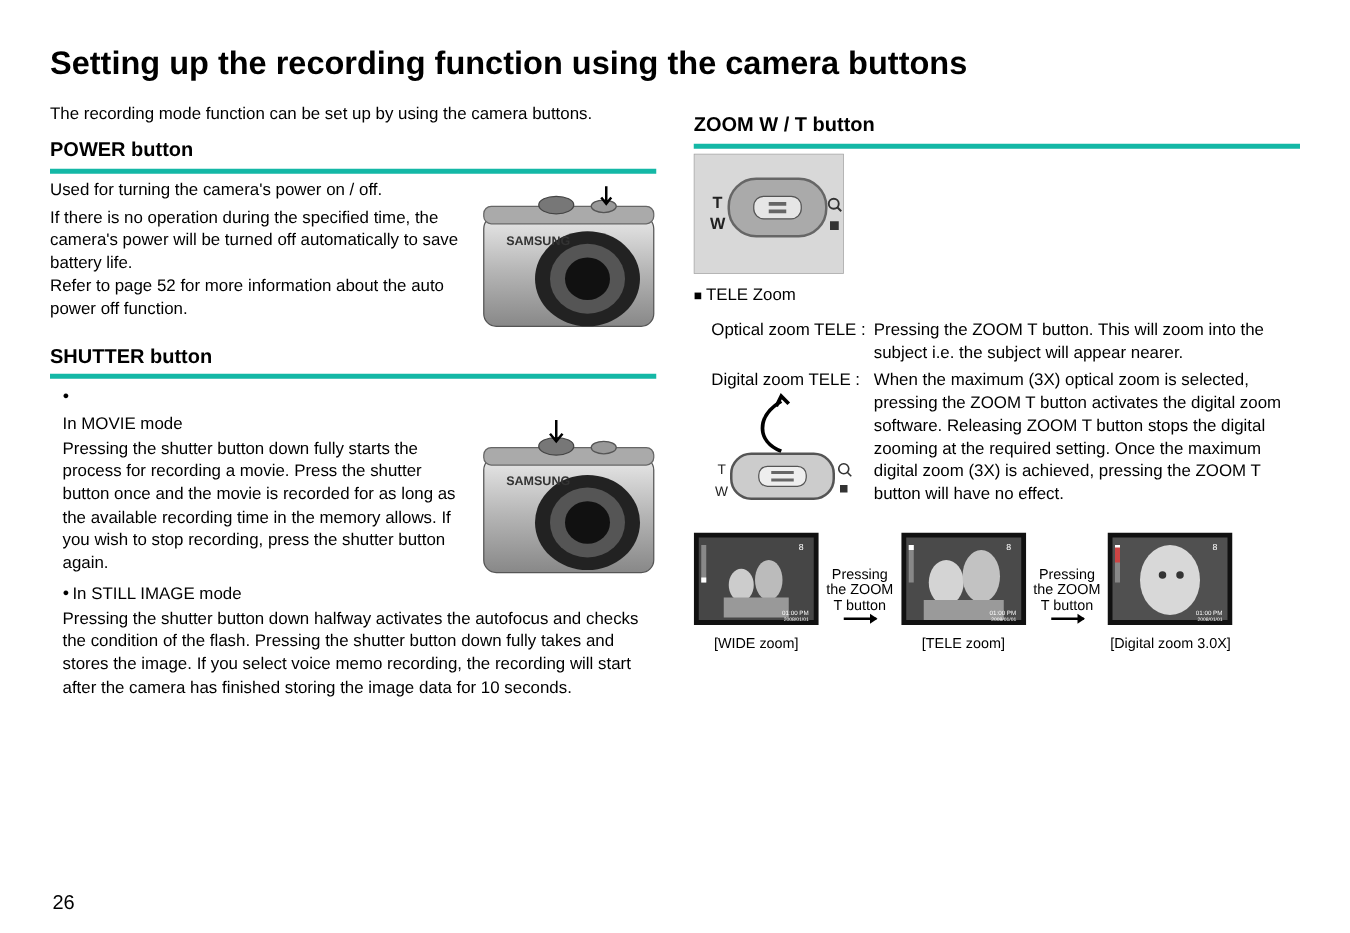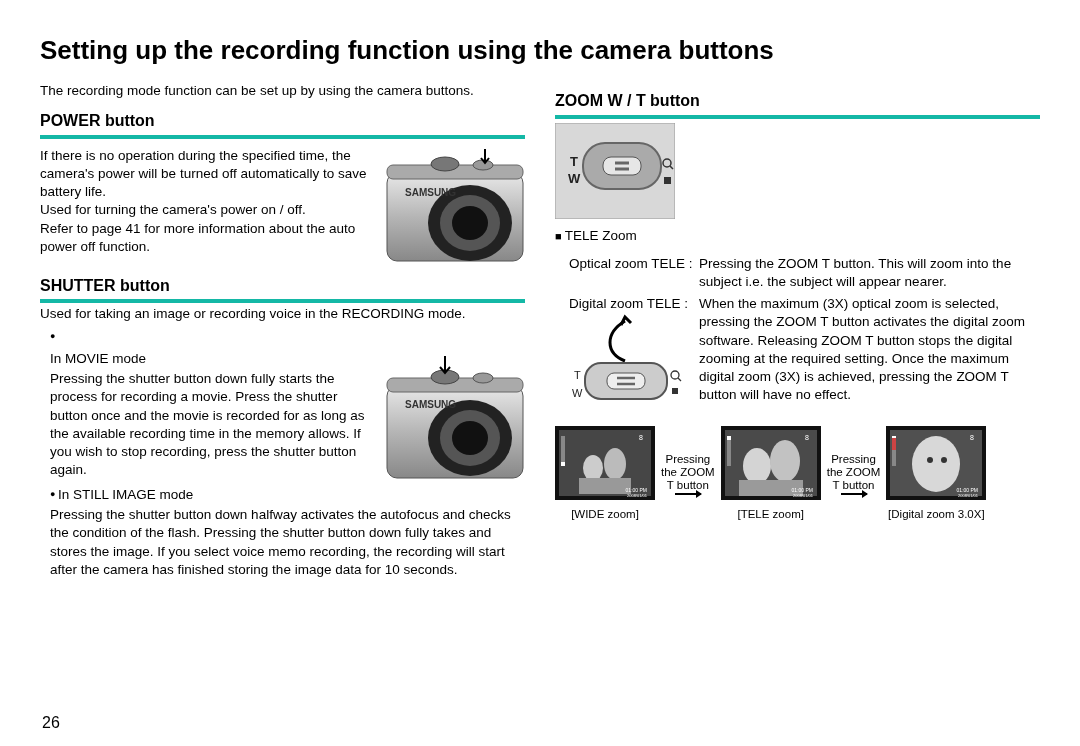--- a/index.html
+++ b/index.html
@@ -100,23 +100,23 @@
   <h1 class="page-title">Setting up the recording function using the camera buttons</h1>
 
   <div class="cols">
 
     <div class="col">
       <div class="intro">The recording mode function can be set up by using the camera buttons.</div>
 
       <div class="section-h">POWER button</div>
       <div class="row">
         <div class="txt">
+          <div>Used for turning the camera's power on / off.</div>
           <div style="margin-top:4px">If there is no operation during the specified time, the camera's power will be turned off automatically to save battery life.</div>
-          <div>Used for turning the camera's power on / off.</div>
-          <div>Refer to page 41 for more information about the auto power off function.</div>
+          <div>Refer to page 52 for more information about the auto power off function.</div>
         </div>
         <svg class="illus" width="140" height="120" viewBox="0 0 140 120">
           <defs>
             <linearGradient id="g1" x1="0" y1="0" x2="0" y2="1">
               <stop offset="0" stop-color="#e8e8e8"></stop>
                 <stop offset="0.5" stop-color="#b5b5b5"></stop>
                 <stop offset="1" stop-color="#888"></stop>
             </linearGradient>
           </defs>
           <rect x="2" y="30" width="136" height="88" rx="10" fill="url(#g1)" stroke="#555"></rect>
@@ -125,21 +125,20 @@
           <ellipse cx="85" cy="80" rx="18" ry="17" fill="#111"></ellipse>
           <rect x="2" y="22" width="136" height="14" rx="6" fill="#aaa" stroke="#666"></rect>
           <ellipse cx="60" cy="21" rx="14" ry="7" fill="#777" stroke="#444"></ellipse>
           <ellipse cx="98" cy="22" rx="10" ry="5" fill="#999" stroke="#555"></ellipse>
           <text x="20" y="53" font-size="10" fill="#333" font-weight="bold">SAMSUNG</text>
           <path d="M100 6 L100 19 M96 15 L100 20 L104 15" stroke="#000" stroke-width="2" fill="none"></path>
         </svg>
       </div>
 
       <div class="section-h" style="margin-top:12px">SHUTTER button</div>
-      <div>Used for taking an image or recording voice in the RECORDING mode.</div>
 
       <ul class="bullet-list">
         <li>
           <div class="row">
             <div class="txt">
               <span>In MOVIE mode</span>
               <div class="body-sub" style="margin-left:0">Pressing the shutter button down fully starts the process for recording a movie. Press the shutter button once and the movie is recorded for as long as the available recording time in the memory allows. If you wish to stop recording, press the shutter button again.</div>
             </div>
             <svg class="illus" width="140" height="130" viewBox="0 0 140 130">
               <defs>

